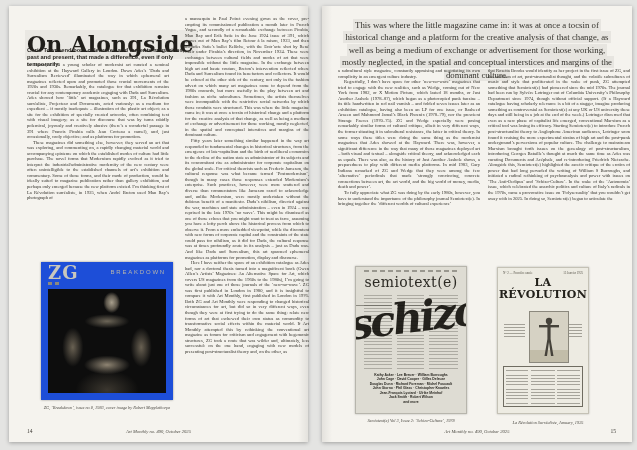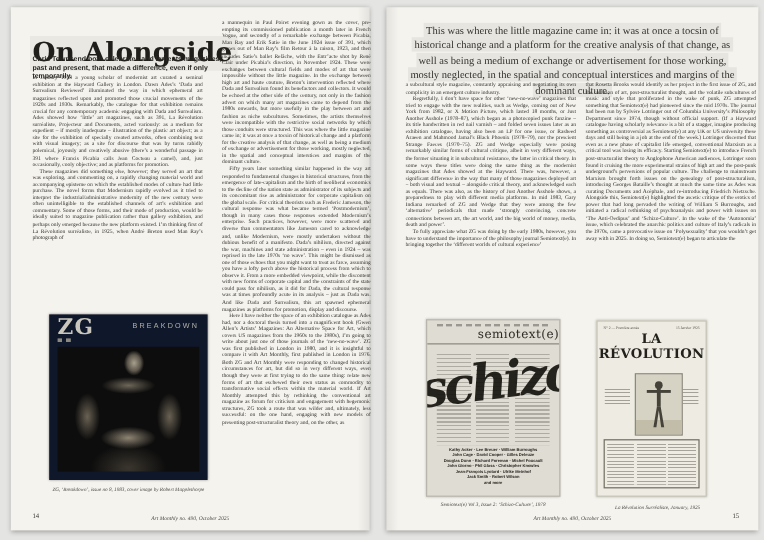--- a/index.html
+++ b/index.html
@@ -37,21 +37,21 @@
     text-align:justify; color:#34322c; overflow:hidden;
   }
   .bodycol p { margin:0; }
   .bodycol p + p { text-indent:6px; }
   #lp-col1 { left:18px;  top:56px; width:142px; height:198px; }
   #lp-col2 { left:176px; top:10px; width:124px; height:406px; }
 
   
   #zg-figure {
     position:absolute; left:32px; top:256px; width:132px; height:138px;
-    background:#0f172a; overflow:hidden; box-shadow:0 0 2px rgba(0,0,0,0.4);
+    background:#1d4ed8; overflow:hidden; box-shadow:0 0 2px rgba(0,0,0,0.4);
   }
   .zg-top { display:flex; justify-content:space-between; align-items:flex-start; padding:3px 7px 0; }
   .zg-logo {
     font-family:"DejaVu Serif", serif; font-weight:bold;
     font-size:18px; line-height:16px; letter-spacing:1px; color:#c9c7bd;
   }
   .zg-logo::after {
     content:""; display:block; margin-top:1px; width:11px; height:3px;
     background:linear-gradient(to right,#8b897f 0 4px, transparent 4px 7px, #8b897f 7px 11px);
   }
@@ -94,23 +94,23 @@
   #semiotext-figure {
     position:absolute; left:33px; top:260px; width:112px; height:148px;
     background:#dedcd3; border:1px solid #b7b5ac; box-sizing:border-box;
     overflow:hidden; box-shadow:0 0 2px rgba(0,0,0,0.25);
   }
   .st-topline {
     margin:3px 8px 0; height:2px;
     background:repeating-linear-gradient(to right, rgba(70,68,60,0.45) 0 5px, transparent 5px 8px);
   }
   .st-masthead {
-    margin-top:2px; text-align:right; font-family:"DejaVu Serif", serif;
-    font-size:10px; letter-spacing:0.4px; color:#2c2a24;
-    border-bottom:0.5px solid rgba(60,58,50,0.5); padding-bottom:1px;
+    margin-top:2px; text-align:center; font-family:"DejaVu Serif", serif;
+    font-size:14px; letter-spacing:0.4px; color:#2c2a24;
+    border-bottom:0.5px solid rgba(60,58,50,0.5); padding-bottom:15px;
   }
   .st-body {
     position:absolute; left:8px; right:8px; top:28px; bottom:42px;
     background-image:
       linear-gradient(to right, transparent 0 30%, #dedcd3 30% 35%, transparent 35% 64%, #dedcd3 64% 69%, transparent 69%),
       repeating-linear-gradient(to bottom, rgba(70,68,60,0.32) 0px, rgba(70,68,60,0.32) 1px, transparent 1px, transparent 3.3px);
   }
   .st-scrawl {
     position:absolute; left:-7px; top:26px;
     font-family:"DejaVu Serif", serif; font-style:italic; font-weight:bold;

